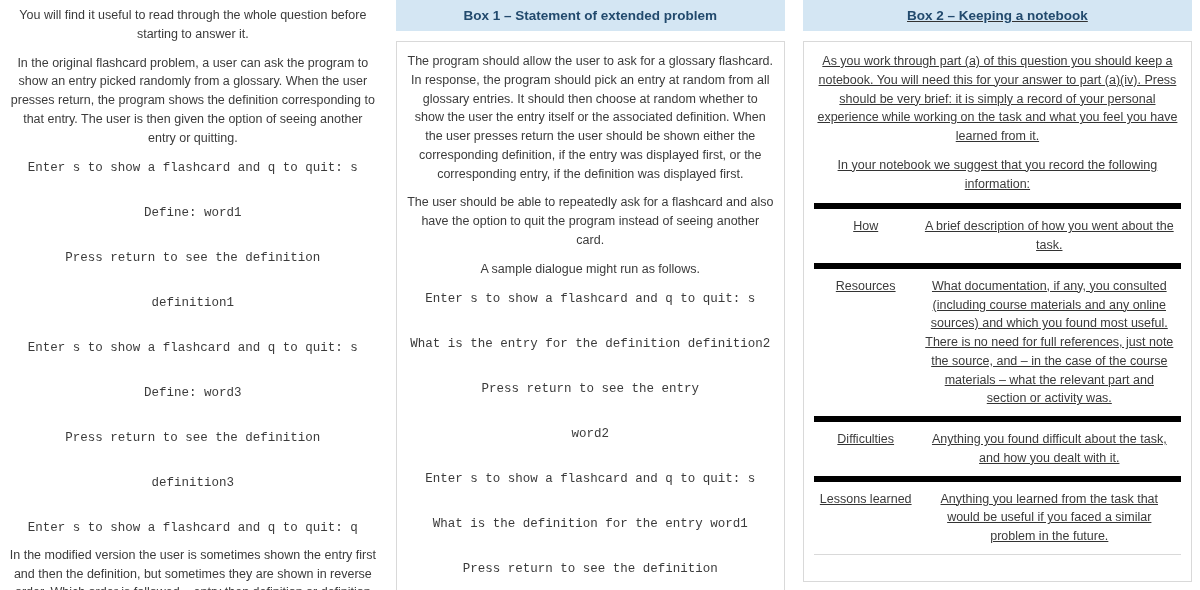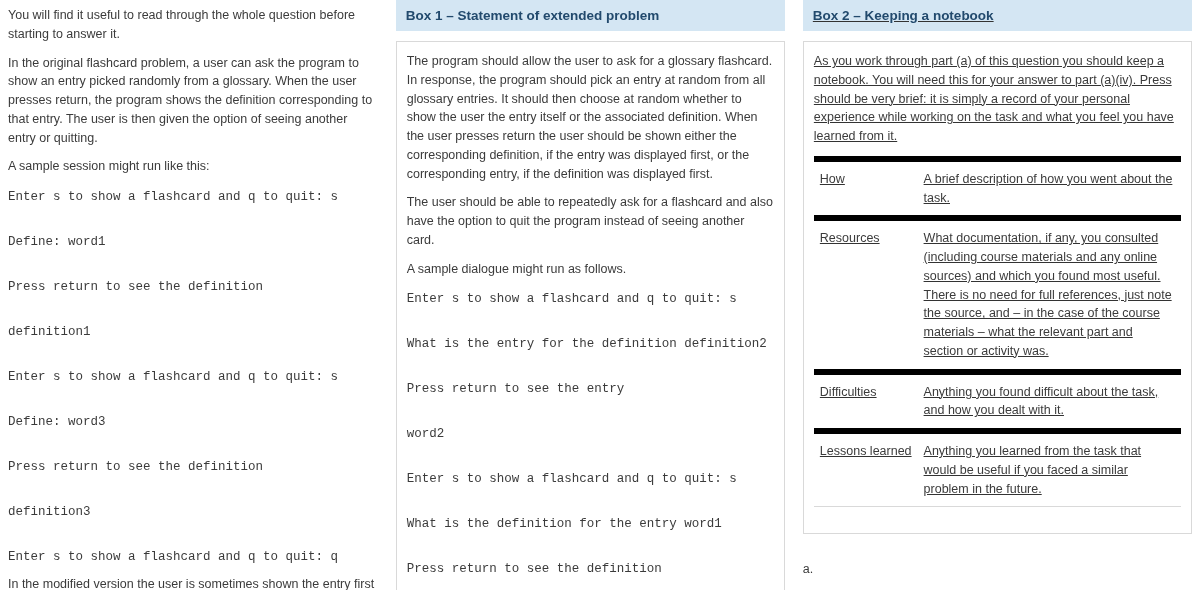--- a/index.html
+++ b/index.html
@@ -1,15 +1,15 @@
 <!DOCTYPE html>
 <html><head>
 <meta charset="utf-8">
 <style>
-  * { box-sizing: border-box; margin: 0; padding: 0; }
+  * { box-sizing: border-box; margin: 0; padding: 0; text-align: center; }
   body {
     font-family: Arial, Helvetica, sans-serif;
     font-size: 12.5px;
     color: #333333;
     background: #ffffff;
     width: 1200px;
     height: 590px;
     overflow: hidden;
     display: flex;
     gap: 18px;
@@ -57,21 +57,20 @@
   table.notebook td.key { width: 80px; white-space: nowrap; }
   .q-list { margin-top: 26px; }
   .q-marker { display:inline-block; width: 18px; color:#3b3b3b; }
 </style>
 </head>
 <body>
 
 <div class="col col-left">
   <p>You will find it useful to read through the whole question before starting to answer it.</p>
   <p>In the original flashcard problem, a user can ask the program to show an entry picked randomly from a glossary. When the user presses return, the program shows the definition corresponding to that entry. The user is then given the option of seeing another entry or quitting.</p>
-  <p>A sample session might run like this:</p>
   <div class="mono">Enter s to show a flashcard and q to quit: s
 
 Define: word1
 
 Press return to see the definition
 
 definition1
 
 Enter s to show a flashcard and q to quit: s
 
@@ -119,20 +118,21 @@
 
 &gt;&gt;&gt;</div>
 
   </div>
 </div>
 
 <div class="col col-right">
   <div class="box-header">Box 2 – Keeping a notebook</div>
   <div class="bordered" style="border-bottom:1px solid #d9d9d9;">
     <p>As you work through part (a) of this question you should keep a notebook. You will need this for your answer to part (a)(iv). Press should be very brief: it is simply a record of your personal experience while working on the task and what you feel you have learned from it.</p>
+    <p>In your notebook we suggest that you record the following information:</p>
     <table class="notebook">
       <tbody id="notebook-body">
           <tr>
             <td class="key">How</td>
             <td>A brief description of how you went about the task.</td>
           </tr>
           <tr>
             <td class="key">Resources</td>
             <td>What documentation, if any, you consulted (including course materials and any online sources) and which you found most useful. There is no need for full references, just note the source, and – in the case of the course materials – what the relevant part and section or activity was.</td>
           </tr>

